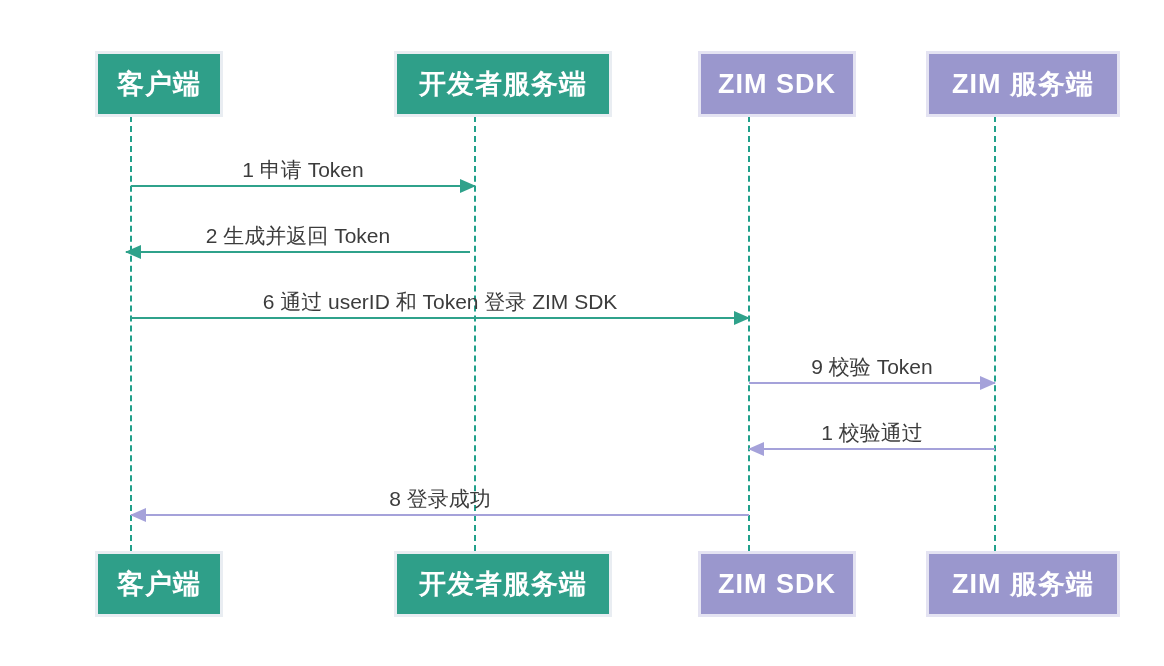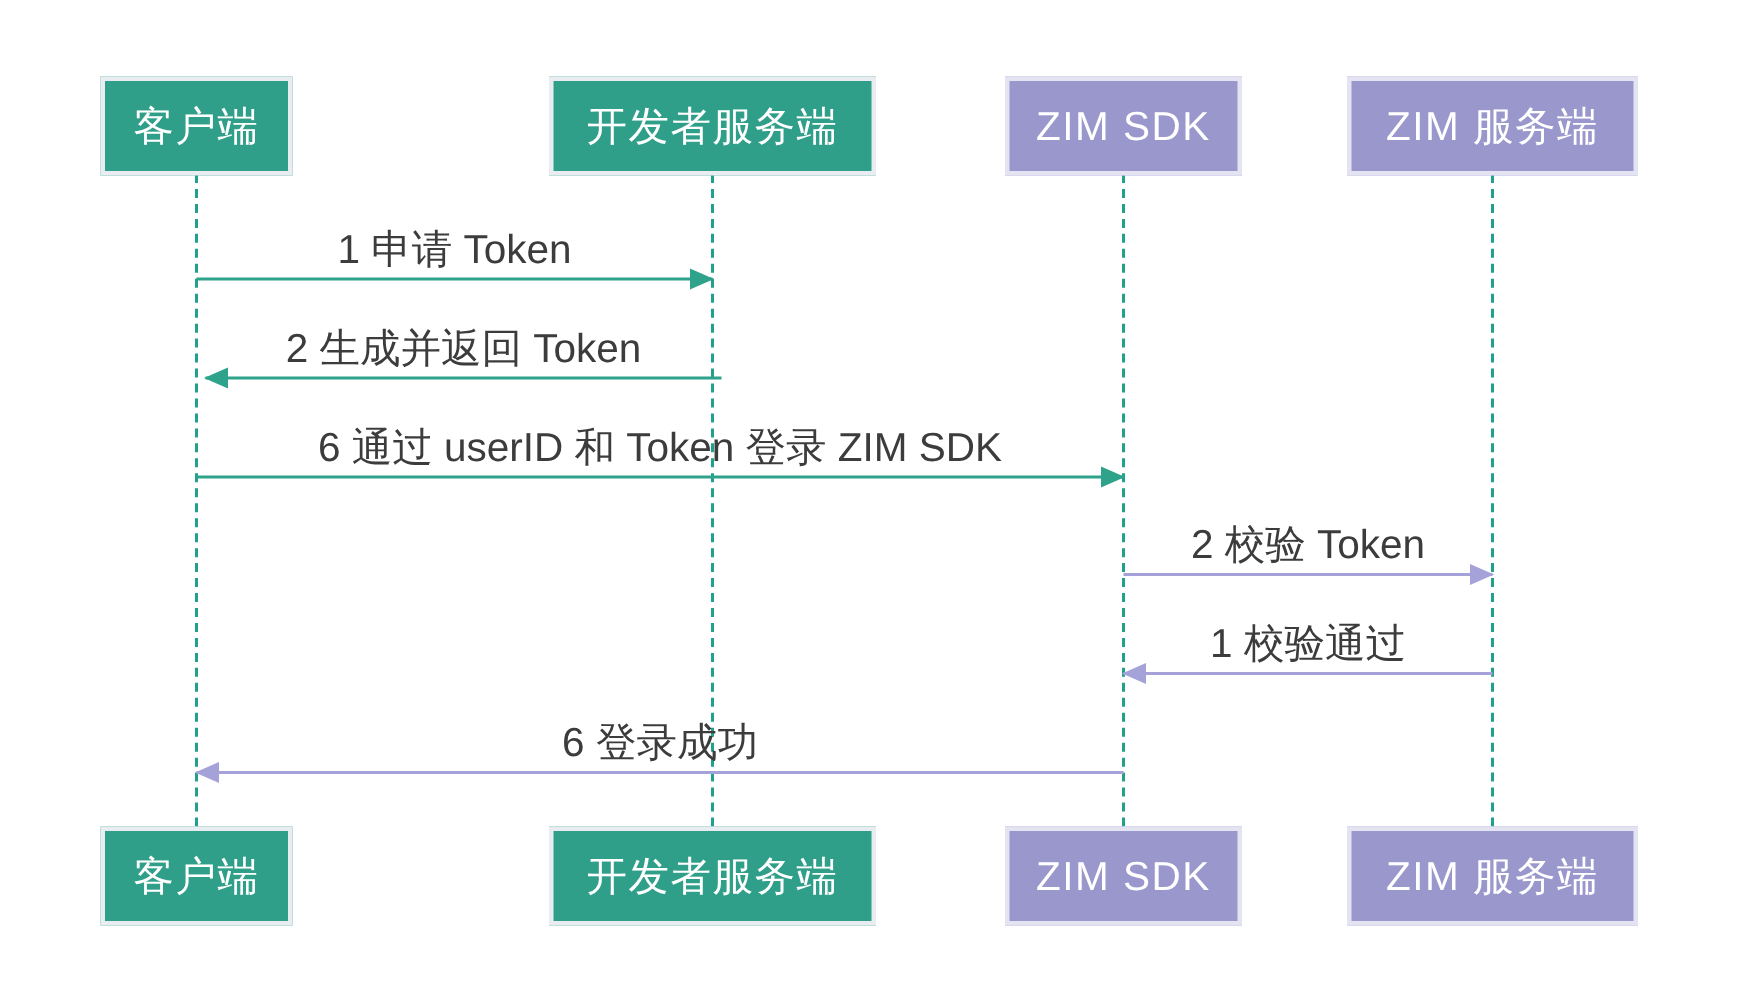--- a/index.html
+++ b/index.html
@@ -24,43 +24,44 @@
   }
   .actor {
     position: absolute;
     height: 66px;
     box-sizing: border-box;
     display: flex;
     align-items: center;
     justify-content: center;
     color: #ffffff;
     font-size: 27px;
-    font-weight: 400;
+    font-weight: 700;
     letter-spacing: 1px;
     white-space: nowrap;
+    margin-left: 28px;
   }
   .actor.green {
     background: var(--green-box, #2f9f89);
     border: 3px solid var(--green-box-border, #e9edf2);
   }
   .actor.purple {
     background: var(--purple-box, #9a97cd);
     border: 3px solid var(--purple-box-border, #e4e3f2);
   }
   .message {
     position: absolute;
     height: 42px;
   }
   .msg-label {
     position: absolute;
     left: 0;
     right: 0;
     bottom: 9px;
     text-align: center;
-    font-size: 27px;
+    font-size: 21px;
     color: var(--label-text, #3c3c3c);
     white-space: nowrap;
   }
   .msg-line {
     position: absolute;
     left: 0;
     right: 0;
     top: 34px;
     height: 2px;
   }
@@ -108,43 +109,43 @@
   <div class="actor green" style="left:366px; top:551px; width:218px">开发者服务端</div>
   <div class="actor purple" style="left:670px; top:551px; width:158px">ZIM SDK</div>
   <div class="actor purple" style="left:898px; top:551px; width:194px">ZIM 服务端</div>
 
   <div class="message" style="left:131px; top:151px; width:344px">
     <div class="msg-label">1 申请 Token</div>
     <div class="msg-line green-line"></div>
     <div class="arrowhead-right green-arrowhead"></div>
   </div>
 
-  <div class="message" style="left:137px; top:217px; width:344px">
+  <div class="message" style="left:126px; top:217px; width:344px">
     <div class="msg-label">2 生成并返回 Token</div>
     <div class="msg-line green-line"></div>
     <div class="arrowhead-left green-arrowhead"></div>
   </div>
 
   <div class="message" style="left:131px; top:283px; width:618px">
     <div class="msg-label">6 通过 userID 和 Token 登录 ZIM SDK</div>
     <div class="msg-line green-line"></div>
     <div class="arrowhead-right green-arrowhead"></div>
   </div>
 
   <div class="message" style="left:749px; top:348px; width:246px">
-    <div class="msg-label">2 校验 Token</div>
+    <div class="msg-label">9 校验 Token</div>
     <div class="msg-line purple-line"></div>
     <div class="arrowhead-right purple-arrowhead"></div>
   </div>
 
   <div class="message" style="left:749px; top:414px; width:246px">
     <div class="msg-label">1 校验通过</div>
     <div class="msg-line purple-line"></div>
     <div class="arrowhead-left purple-arrowhead"></div>
   </div>
 
   <div class="message" style="left:131px; top:480px; width:618px">
-    <div class="msg-label">6 登录成功</div>
+    <div class="msg-label">8 登录成功</div>
     <div class="msg-line purple-line"></div>
     <div class="arrowhead-left purple-arrowhead"></div>
   </div>
 
 </div>
 
 </body></html>

